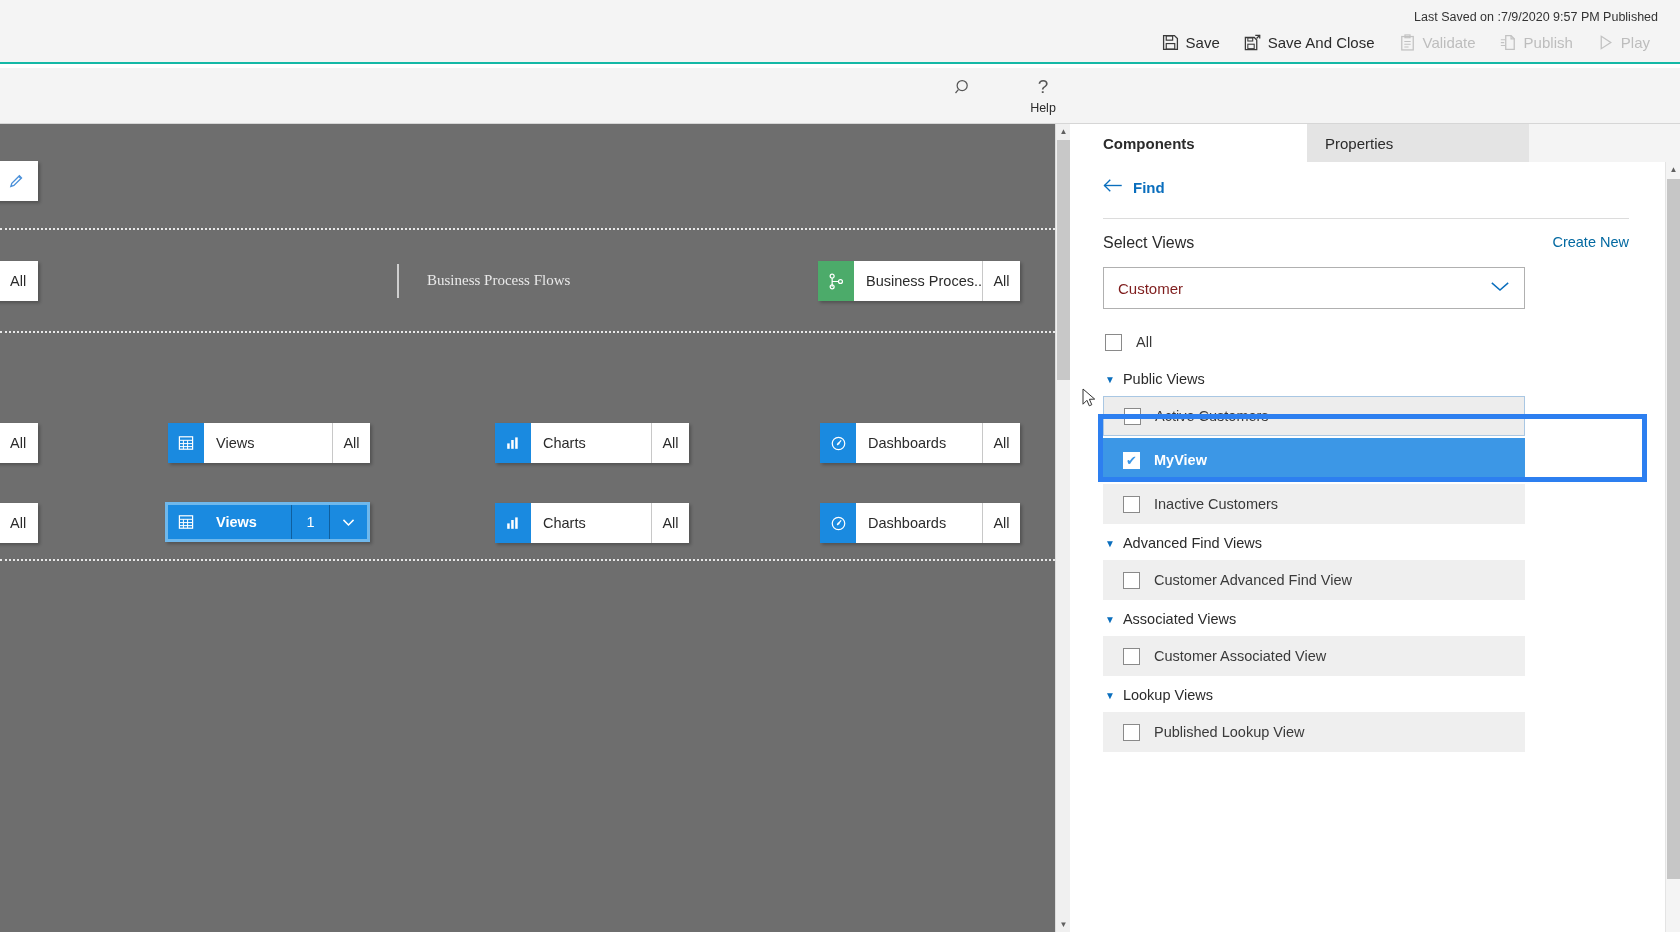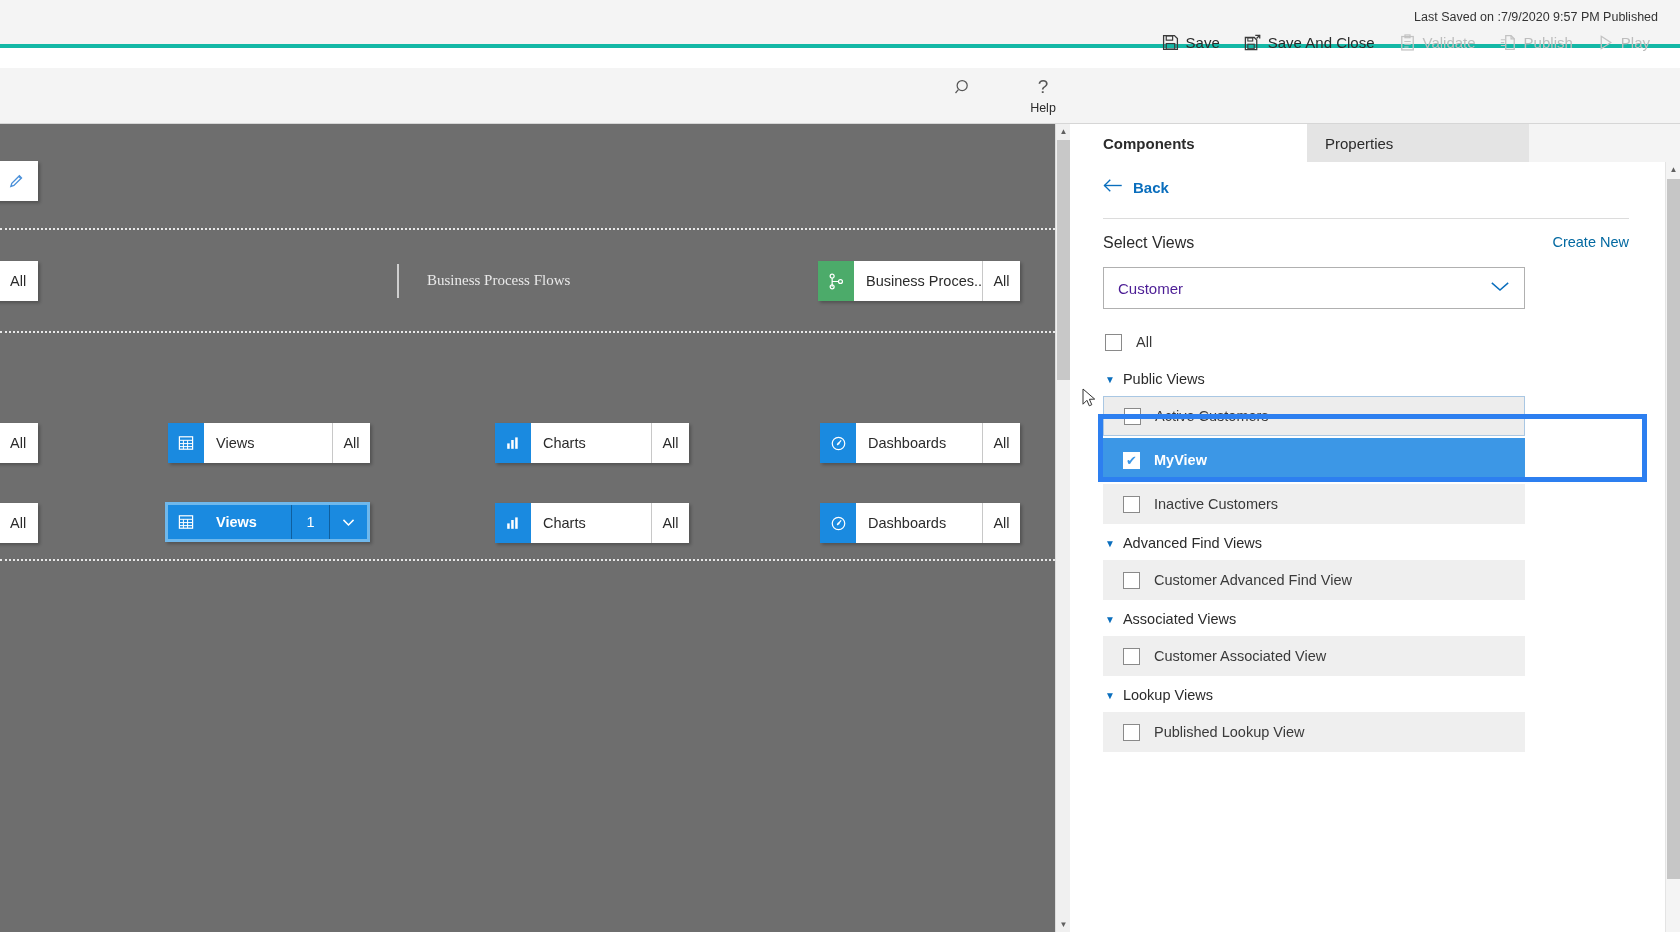--- a/index.html
+++ b/index.html
@@ -5,23 +5,23 @@
   * { box-sizing: border-box; margin: 0; padding: 0; }
   html, body {
     width: 1680px; height: 932px;
     font-family: "Liberation Sans", sans-serif;
     background: #ffffff;
     overflow: hidden;
   }
 
   
   .topbar {
-    position: absolute; left: 0; top: 0; width: 1680px; height: 48px;
+    position: absolute; left: 0; top: 0; width: 1680px; height: 64px;
     background: #f4f4f4;
-    border-bottom: 4px solid #14b8a6;
+    border-bottom: 2px solid #14b8a6;
     padding-left: 6px;
   }
   .last-saved {
     position: absolute; right: 22px; top: 10px;
     font-size: 12.5px; color: #333333; white-space: nowrap;
   }
   .cmd-row {
     position: absolute; right: 18px; top: 30px;
     display: flex; align-items: center; gap: 0px;
   }
@@ -154,21 +154,21 @@
     font-size: 16px; color: #2b2b2b;
   }
   .rp-createnew {
     position: absolute; right: 36px; top: 72px;
     font-size: 14.5px; color: #0369a1; cursor: pointer;
   }
   .rp-combo {
     position: absolute; left: 18px; top: 105px; width: 422px; height: 42px;
     border: 1px solid #b0b0b0; background: #fff;
     display: flex; align-items: center; padding: 0 14px;
-    font-size: 15px; color: #4c1d95; cursor: pointer;
+    font-size: 15px; color: #7f1d1d; cursor: pointer;
   }
   .rp-combo .combo-val { flex: 1 1 auto; }
   .rp-combo .combo-chev { color: #0a6ebd; font-size: 13px; }
 
   .vlist { position: absolute; left: 18px; top: 160px; width: 422px; }
   .vrow {
     display: flex; align-items: center; height: 40px;
     padding-left: 20px; font-size: 14.5px; color: #3a3a3a;
     cursor: pointer;
   }
@@ -442,21 +442,21 @@
 
   <div class="rp-body">
 
     <div class="rp-back">
       <span>
         <svg width="20" height="15" viewBox="0 0 22 16">
             <path d="M8 1.6L1.6 8 8 14.4" fill="none" stroke="#0a6ebd" stroke-width="1.5"></path>
             <path d="M1.6 8h19" stroke="#0a6ebd" stroke-width="1.5"></path>
           </svg>
       </span>
-      <span>Back</span>
+      <span>Find</span>
     </div>
 
     <div class="rp-divider"></div>
 
     <div class="rp-selectviews-label">Select Views</div>
     <div class="rp-createnew">Create New</div>
 
     <div class="rp-combo">
       <span class="combo-val">Customer</span>
       <span class="combo-chev">

